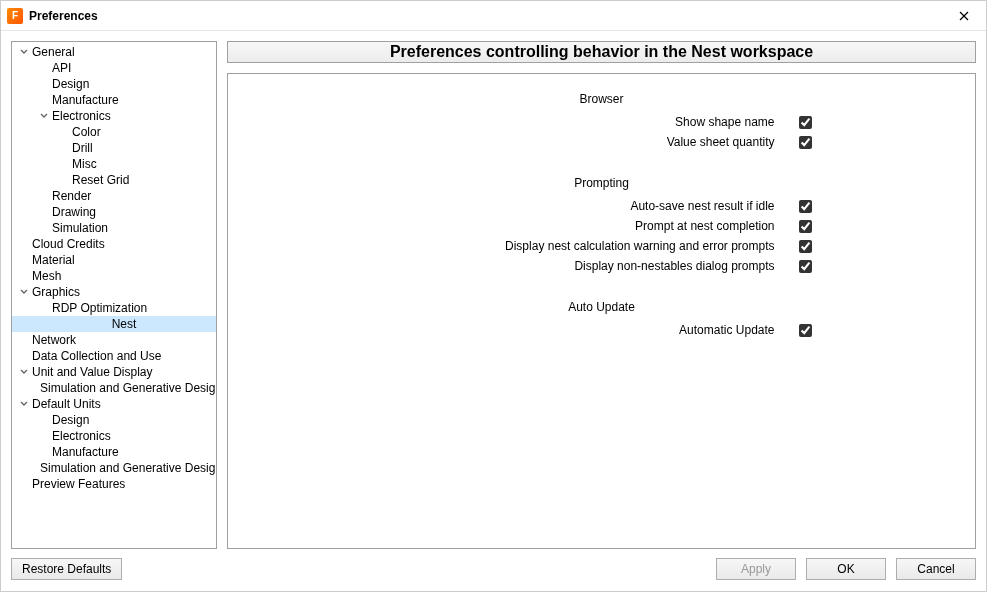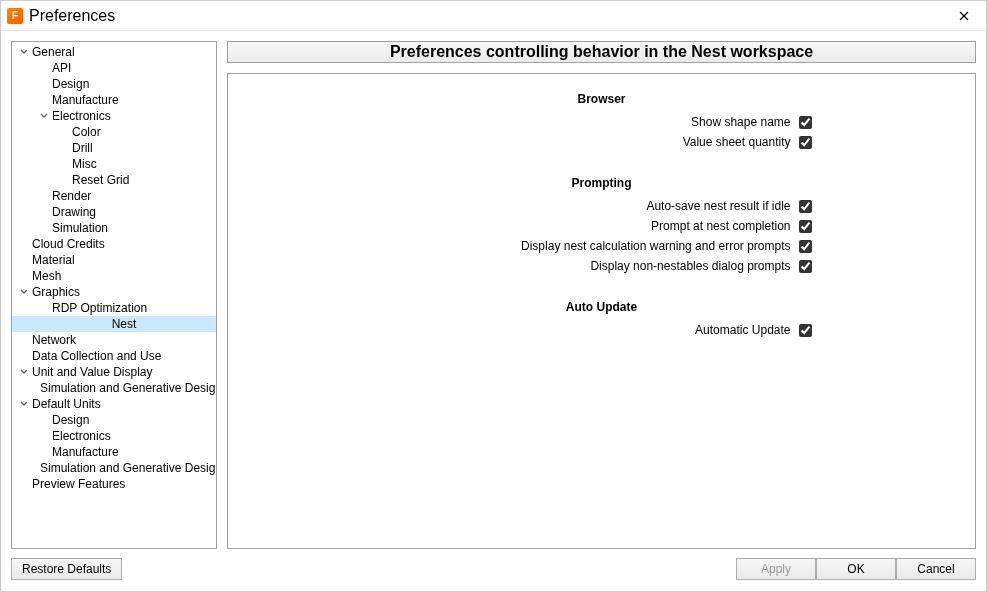--- a/index.html
+++ b/index.html
@@ -1,41 +1,41 @@
 <!DOCTYPE html>
 <html><head>
 <meta charset="utf-8">
 <style>
   * { box-sizing: border-box; margin: 0; padding: 0; }
   html, body { width: 987px; height: 592px; font-family: "Segoe UI", Arial, sans-serif; font-size: 12px; background: #fff; color: #000; overflow: hidden; }
   .window { width: 987px; height: 592px; border: 1px solid #ccc; display: flex; flex-direction: column; }
   .titlebar { height: 30px; display: flex; align-items: center; padding: 0 0 0 6px; border-bottom: 1px solid #e5e5e5; }
   .titlebar .app-icon { width: 16px; height: 16px; background: linear-gradient(135deg,#ff8a00,#ff5500); border-radius: 2px; display: flex; align-items: center; justify-content: center; font-size: 10px; font-weight: bold; color: #fff; }
-  .titlebar .title { margin-left: 6px; font-size: 16px; }
+  .titlebar .title { margin-left: 6px; font-size: 12px; font-weight: bold; }
   .titlebar .spacer { flex: 1; }
   .titlebar .close { width: 44px; height: 30px; display: flex; align-items: center; justify-content: center; cursor: pointer; }
   .titlebar .close svg { width: 10px; height: 10px; }
   .body { flex: 1; display: flex; padding: 10px 10px 6px 10px; gap: 10px; min-height: 0; }
   .sidebar { width: 206px; border: 1px solid #a0a0a0; background: #fff; overflow-y: auto; padding-top: 2px; }
   .tree-row { height: 16px; line-height: 16px; display: flex; align-items: center; white-space: nowrap; cursor: default; user-select: none; }
   .tree-row.selected { background: #cce8ff; }
   .tree-toggle { width: 12px; height: 12px; display: inline-flex; align-items: center; justify-content: center; margin-right: 2px; }
   .tree-toggle svg { width: 8px; height: 8px; }
   .tree-label { font-size: 12px; }
   .main { flex: 1; display: flex; flex-direction: column; }
   .banner { border: 1px solid #a0a0a0; background: linear-gradient(#f7f7f7,#ececec); height: 22px; display: flex; align-items: center; justify-content: center; font-weight: bold; font-size: 16px; }
   .content { flex: 1; border: 1px solid #a0a0a0; margin-top: 10px; padding: 18px 20px; overflow-y: auto; }
-  .section-title { text-align: center; font-weight: bold; font-size: 12px; margin-top: 6px; margin-bottom: 6px; }
+  .section-title { text-align: center; font-weight: normal; font-size: 12px; margin-top: 6px; margin-bottom: 6px; }
   .section-title:first-child { margin-top: 0; }
   .sections-wrap { width: 420px; margin: 0 auto; }
-  .opt-row { display: flex; align-items: center; justify-content: flex-end; height: 20px; gap: 8px; }
+  .opt-row { display: flex; align-items: center; justify-content: flex-end; height: 20px; gap: 24px; }
   .opt-row .lbl { text-align: right; font-size: 12px; }
   .opt-row input[type=checkbox] { width: 13px; height: 13px; accent-color: #333; cursor: pointer; }
   .section-gap { height: 18px; }
-  .footer { height: 36px; display: flex; align-items: center; padding: 0 10px 8px 10px; gap: 0; }
+  .footer { height: 36px; display: flex; align-items: center; padding: 0 10px 8px 10px; gap: 10px; }
   .footer .flex { flex: 1; }
   .btn { min-width: 80px; height: 22px; border: 1px solid #adadad; background: linear-gradient(#f7f7f7,#e9e9e9); font-family: inherit; font-size: 12px; cursor: pointer; padding: 0 10px; }
   .btn:disabled { color: #9a9a9a; cursor: default; }
 </style>
 </head>
 <body>
 
 <div class="window">
   <div class="titlebar">
     <div class="app-icon">F</div>

